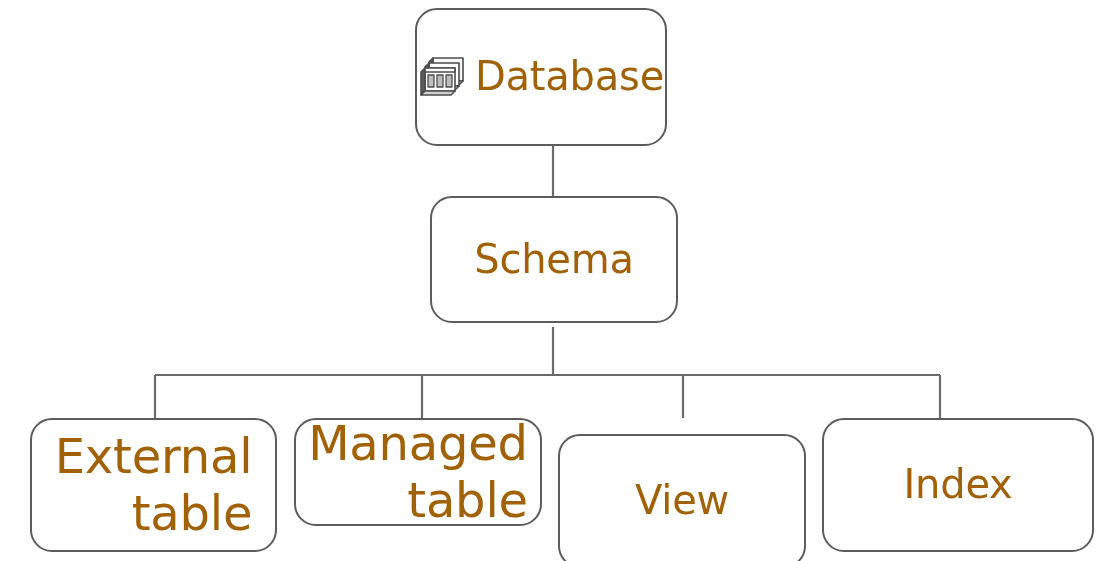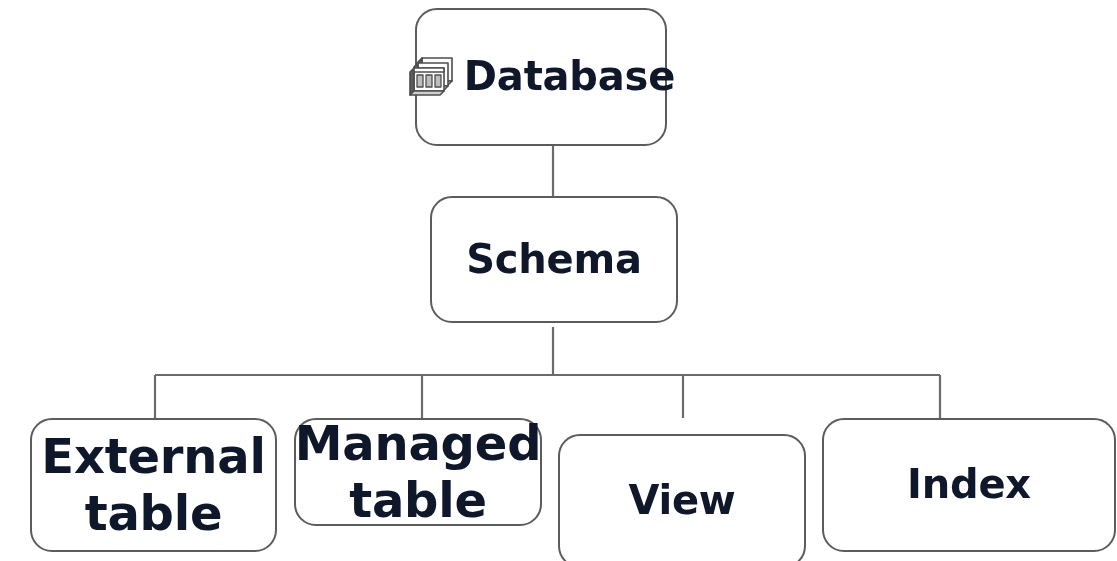--- a/index.html
+++ b/index.html
@@ -38,46 +38,46 @@
     z-index: 2;
   }
   .node-inner {
     display: flex;
     align-items: center;
     justify-content: center;
     gap: 9px;
     padding: 0 8px;
   }
   .node-label {
-    color: #0f172a;
+    color: #a16207;
     font-family: "DejaVu Sans", sans-serif;
     font-size: 40px;
-    font-weight: 700;
+    font-weight: 400;
     line-height: 1.18;
-    text-align: center;
+    text-align: right;
     letter-spacing: -0.2px;
     white-space: pre-line;
   }
   .node-label.two-line {
     font-size: 48px;
   }
   .db-icon {
     flex: 0 0 auto;
     width: 48px;
     height: 44px;
     display: block;
   }
 
   
   #node-database { left: 415px; top: 8px;   width: 252px; height: 138px; }
   #node-schema   { left: 430px; top: 196px; width: 248px; height: 127px; }
   #node-external-table { left: 30px;  top: 418px; width: 247px; height: 134px; }
   #node-managed-table  { left: 294px; top: 418px; width: 248px; height: 108px; }
   #node-view           { left: 558px; top: 434px; width: 248px; height: 134px; }
-  #node-index          { left: 822px; top: 418px; width: 294px; height: 134px; }
+  #node-index          { left: 822px; top: 418px; width: 272px; height: 134px; }
 </style>
 </head>
 <body>
 
 <div id="diagram-canvas">
 
   <svg class="connector-layer" viewBox="0 0 1117 561" width="1117" height="561" aria-hidden="true">
     <g fill="none" stroke="#6b6b6b" stroke-width="2.2" stroke-linecap="butt">
 
       <path d="M 553 146 L 553 196"></path>

